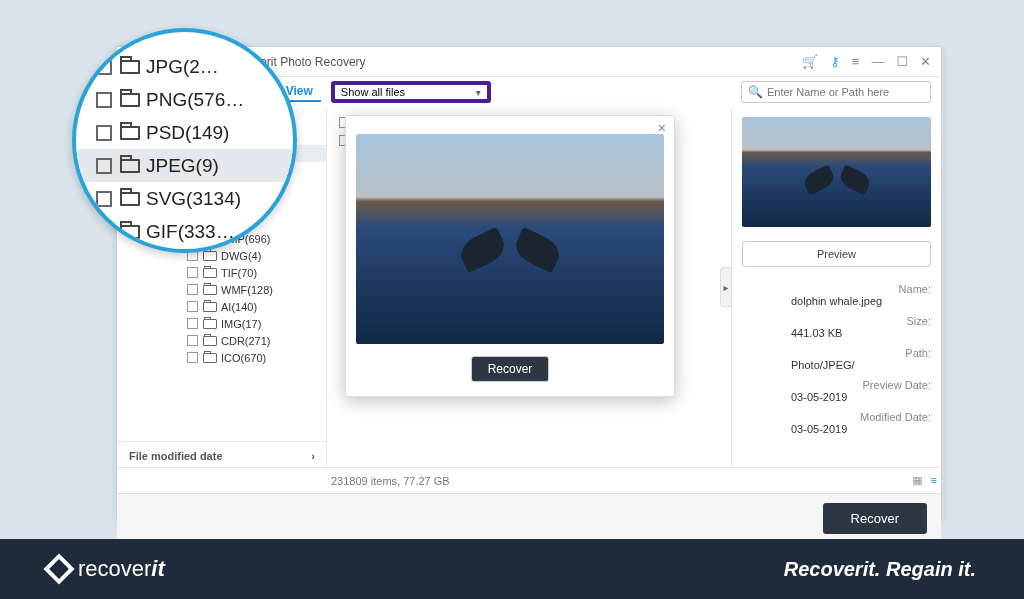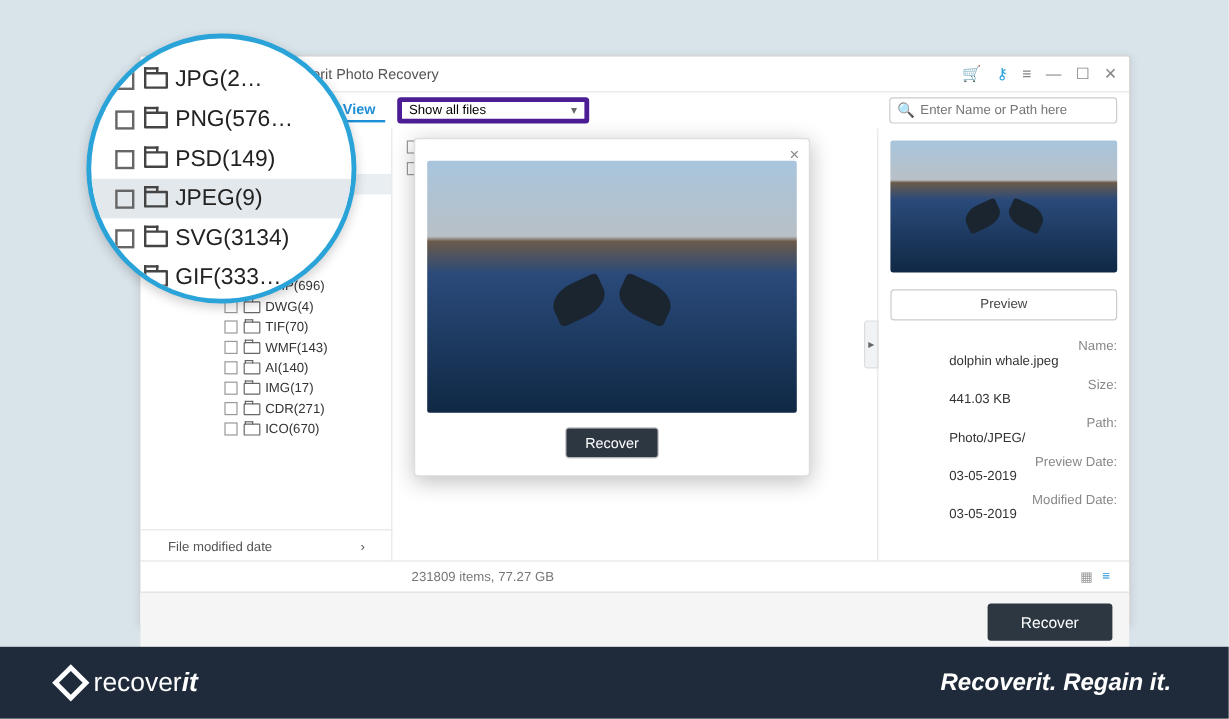--- a/index.html
+++ b/index.html
@@ -30,38 +30,38 @@
 
 .body-row { display: flex; height: 360px; }
 
 
 .sidebar { width: 210px; border-right: 1px solid #e6e6e6; overflow: hidden; padding-top: 4px; }
 .tree-item { display:flex; align-items:center; font-size:11px; color:#333; padding:1px 0 1px 70px; height:17px; cursor:pointer; }
 .tree-item.sel { background:#e8eef2; }
 .chk { width:11px; height:11px; border:1px solid #999; margin-right:5px; flex-shrink:0; }
 .folder-sym { width:14px; height:10px; border:1px solid #666; border-radius:1px; margin-right:4px; flex-shrink:0; position:relative; }
 .folder-sym::before { content:""; position:absolute; top:-3px; left:0; width:5px; height:2px; border:1px solid #666; border-bottom:none; }
-.sidebar-footer { border-top:1px solid #e6e6e6; height:28px; display:flex; align-items:center; font-size:11px; color:#555; padding:0 23px; justify-content:space-between; cursor:pointer; }
+.sidebar-footer { border-top:1px solid #e6e6e6; height:28px; display:flex; align-items:center; font-size:11px; color:#555; padding:0 12px; justify-content:space-between; cursor:pointer;font-weight:bold; }
 
 
 .main { flex:1; display:flex; flex-direction:column; position:relative; }
 .file-list { padding:6px 12px; font-size:11px; color:#444; }
 .file-row { display:flex; align-items:center; height:18px; }
 .file-row .chk { margin-right:5px; }
 
 
 .preview-modal { position:absolute; left:18px; top:8px; width:330px; background:#fff; border:1px solid #ddd; box-shadow:0 4px 18px rgba(0,0,0,0.25); border-radius:3px; padding:10px; }
 .preview-modal .close { position:absolute; right:8px; top:4px; font-size:14px; color:#888; cursor:pointer; }
 .preview-img { width:100%; height:210px; background:linear-gradient(to bottom, #a8c5dd 0%, #b8c0c6 30%, #6b5a4a 32%, #2a4a7a 45%, #0f2844 100%); position:relative; margin-top:8px; border-radius:2px; }
 .whale-tail { position:absolute; left:50%; top:48%; transform:translateX(-50%); width:120px; height:45px; }
 .whale-tail::before { content:""; position:absolute; left:10px; top:0; width:45px; height:30px; background:#1a2530; border-radius:50% 10% 50% 10%; transform:rotate(-25deg); }
 .whale-tail::after { content:""; position:absolute; right:10px; top:0; width:45px; height:30px; background:#1a2530; border-radius:10% 50% 10% 50%; transform:rotate(25deg); }
 .recover-mini { display:block; margin:12px auto 4px; background:#2d3742; color:#fff; border:1px solid #ccc; font-size:12px; padding:5px 16px; border-radius:3px; cursor:pointer; }
 
-.status-bar { border-top:1px solid #e6e6e6; height:26px; display:flex; align-items:center; font-size:11px; color:#777; padding:0 16px; }
+.status-bar { border-top:1px solid #e6e6e6; height:26px; display:flex; align-items:center; font-size:11px; color:#777; padding:0 4px; }
 .status-bar .view-icons { margin-left:auto; display:flex; gap:8px; color:#999; }
 .status-bar .view-icons .active { color:#1e90d8; }
 
 
 .right-panel { width:210px; border-left:1px solid #e6e6e6; padding:10px; }
 .thumb { width:100%; height:110px; background:linear-gradient(to bottom, #a8c5dd 0%, #b8c0c6 30%, #6b5a4a 32%, #2a4a7a 45%, #0f2844 100%); position:relative; border-radius:2px; }
 .thumb .whale-tail { top:48%; width:80px; height:30px; }
 .thumb .whale-tail::before { width:30px; height:20px; left:7px; }
 .thumb .whale-tail::after { width:30px; height:20px; right:7px; }
 .preview-btn { width:100%; margin-top:14px; height:26px; border:1px solid #ccc; background:#fff; font-size:11px; color:#444; border-radius:3px; cursor:pointer; }
@@ -173,21 +173,21 @@
             <span>DWG(4)</span>
           </div>
           <div class="tree-item">
             <span class="chk"></span>
             <span class="folder-sym"></span>
             <span>TIF(70)</span>
           </div>
           <div class="tree-item">
             <span class="chk"></span>
             <span class="folder-sym"></span>
-            <span>WMF(143)</span>
+            <span>WMF(128)</span>
           </div>
           <div class="tree-item">
             <span class="chk"></span>
             <span class="folder-sym"></span>
             <span>AI(140)</span>
           </div>
           <div class="tree-item">
             <span class="chk"></span>
             <span class="folder-sym"></span>
             <span>IMG(17)</span>

